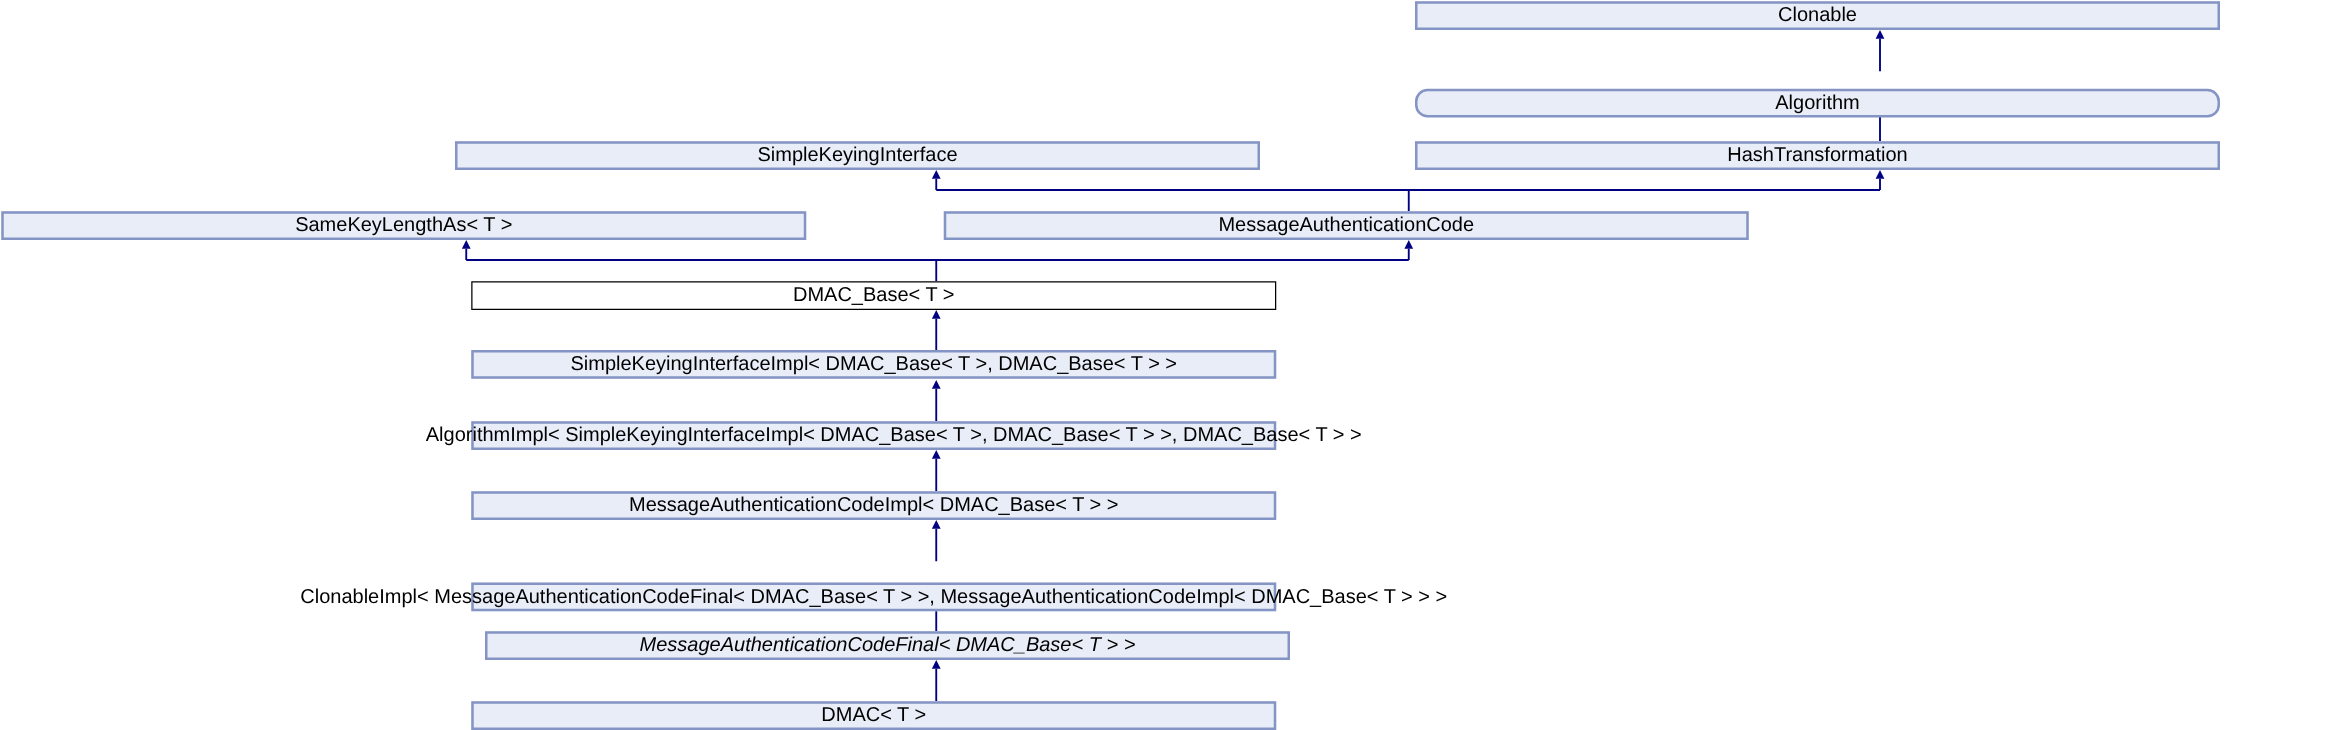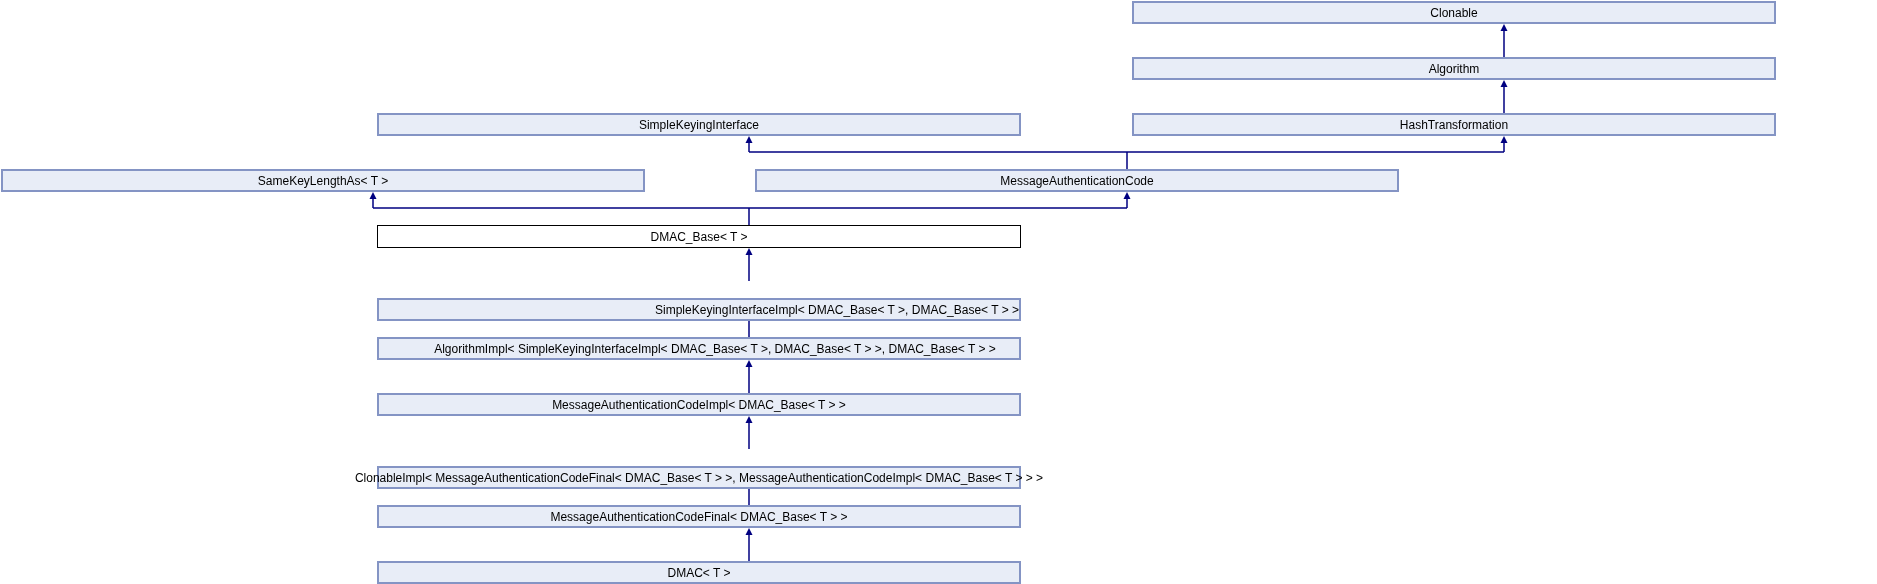--- a/index.html
+++ b/index.html
@@ -27,21 +27,21 @@
     width:1877px;height:584px;
     z-index:1;
   }
   .node{
     position:absolute;
     box-sizing:border-box;
     width:644px;height:23px;
     background:var(--node-fill);
     border:2px solid var(--node-border);
     color:var(--text-color);
-    font-size:12px;
+    font-size:16px;
     display:flex;align-items:center;justify-content:center;
     white-space:pre;
     z-index:2;
     cursor:pointer;
   }
   .node.current{
     background:var(--current-fill);
     border:1px solid var(--current-border);
     cursor:default;
   }
@@ -80,61 +80,61 @@
       <path d="M 749 505 L 749 479" fill="none" stroke="#000080" stroke-width="1.5"></path>
       <polygon points="749,472 745.5,479 752.5,479" fill="#000080"></polygon>
       <path d="M 749 561 L 749 535" fill="none" stroke="#000080" stroke-width="1.5"></path>
       <polygon points="749,528 745.5,535 752.5,535" fill="#000080"></polygon>
     </svg>
 
   <div class="node" style="left:1132px;top:1px;">
     <span>Clonable</span>
   </div>
 
-  <div class="node" style="left:1132px;top:57px;">
+  <div class="node" style="left:1132px;top:71px;border-radius:10px;">
     <span>Algorithm</span>
   </div>
 
-  <div class="node" style="left:377px;top:113px;">
+  <div class="node" style="left:364px;top:113px;">
     <span>SimpleKeyingInterface</span>
   </div>
 
   <div class="node" style="left:1px;top:169px;">
     <span>SameKeyLengthAs&lt; T &gt;</span>
   </div>
 
   <div class="node" style="left:1132px;top:113px;">
     <span>HashTransformation</span>
   </div>
 
   <div class="node" style="left:755px;top:169px;text-align:right;">
     <span>MessageAuthenticationCode</span>
   </div>
 
   <div class="node current" style="left:377px;top:225px;">
     <span>DMAC_Base&lt; T &gt;</span>
   </div>
 
-  <div class="node" style="left:377px;top:298px;justify-content:flex-end;">
+  <div class="node" style="left:377px;top:280px;">
     <span>SimpleKeyingInterfaceImpl&lt; DMAC_Base&lt; T &gt;, DMAC_Base&lt; T &gt; &gt;</span>
   </div>
 
   <div class="node" style="left:377px;top:337px;padding-left:32px;">
     <span>AlgorithmImpl&lt; SimpleKeyingInterfaceImpl&lt; DMAC_Base&lt; T &gt;, DMAC_Base&lt; T &gt; &gt;, DMAC_Base&lt; T &gt; &gt;</span>
   </div>
 
   <div class="node" style="left:377px;top:393px;">
     <span>MessageAuthenticationCodeImpl&lt; DMAC_Base&lt; T &gt; &gt;</span>
   </div>
 
   <div class="node" style="left:377px;top:449px;margin-top:17px;">
     <span>ClonableImpl&lt; MessageAuthenticationCodeFinal&lt; DMAC_Base&lt; T &gt; &gt;, MessageAuthenticationCodeImpl&lt; DMAC_Base&lt; T &gt; &gt; &gt;</span>
   </div>
 
-  <div class="node" style="left:377px;top:505px;">
+  <div class="node" style="left:388px;top:505px;font-style:italic;">
     <span>MessageAuthenticationCodeFinal&lt; DMAC_Base&lt; T &gt; &gt;</span>
   </div>
 
   <div class="node" style="left:377px;top:561px;justify-content:center;">
     <span>DMAC&lt; T &gt;</span>
   </div>
 
 </div>
 
 </body></html>

